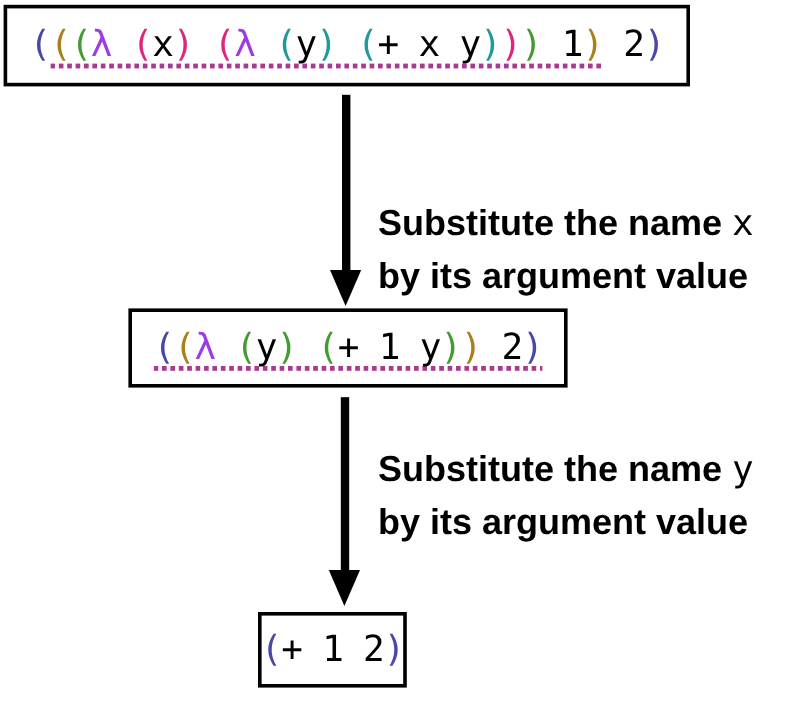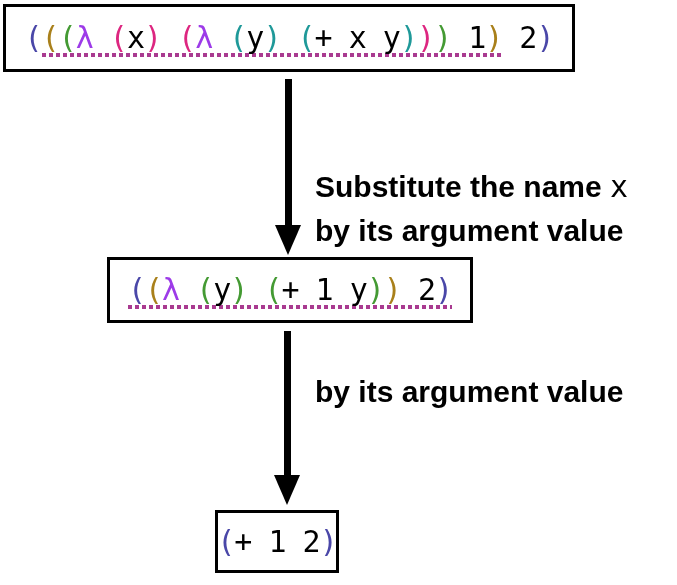--- a/index.html
+++ b/index.html
@@ -89,20 +89,21 @@
   </div>
 
   <div class="expr-box box-middle">
     <div class="code-line"><span></span><span class="redex"><span style="color: rgb(74, 71, 168);">(</span><span style="color: rgb(169, 128, 27);">(</span><span style="color: rgb(157, 59, 232);">λ</span><span style="color: rgb(0, 0, 0);"> </span><span style="color: rgb(68, 154, 51);">(</span><span style="color: rgb(0, 0, 0);">y</span><span style="color: rgb(68, 154, 51);">)</span><span style="color: rgb(0, 0, 0);"> </span><span style="color: rgb(68, 154, 51);">(</span><span style="color: rgb(0, 0, 0);">+ 1 y</span><span style="color: rgb(68, 154, 51);">)</span><span style="color: rgb(169, 128, 27);">)</span><span style="color: rgb(0, 0, 0);"> 2</span><span style="color: rgb(74, 71, 168);">)</span></span><span></span></div>
   </div>
 
   <div class="arrow-shaft shaft-2"></div>
   <div class="arrow-head head-2"></div>
 
   <div class="arrow-label label-2">
+    <div><span>Substitute the name </span><span class="label-var">y</span></div>
     <div>by its argument value</div>
   </div>
 
   <div class="expr-box box-bottom">
     <div class="code-line"><span><span style="color: rgb(74, 71, 168);">(</span><span style="color: rgb(0, 0, 0);">+ 1 2</span><span style="color: rgb(74, 71, 168);">)</span></span><span class="redex"></span><span></span></div>
   </div>
 
 </div>
 
 </body></html>

